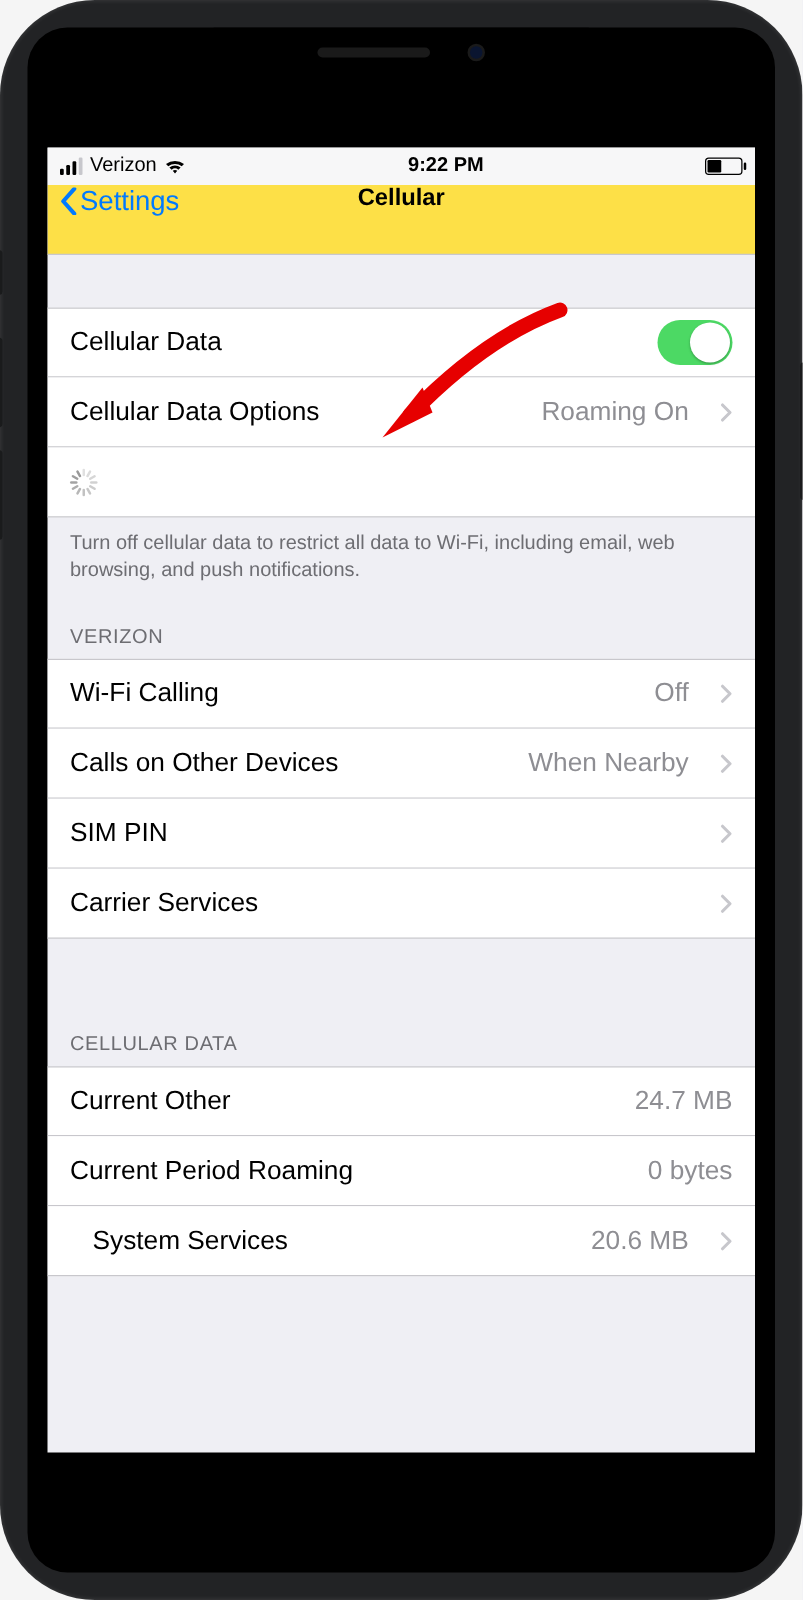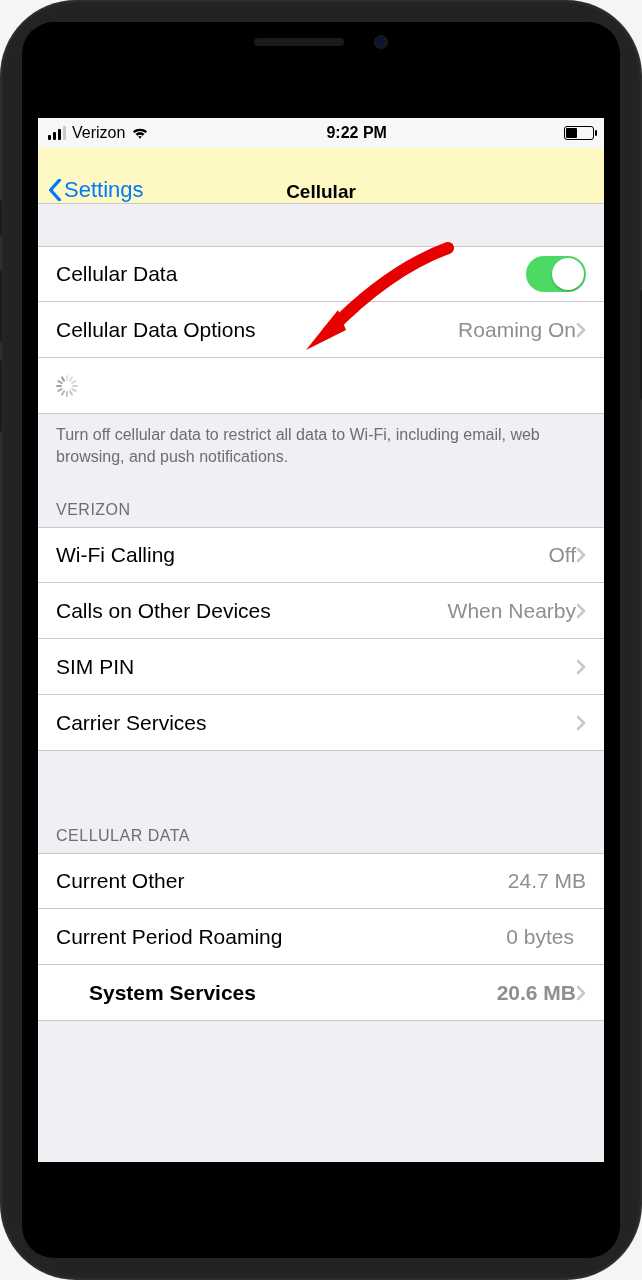--- a/index.html
+++ b/index.html
@@ -100,24 +100,24 @@
   .signal-bars i:nth-child(3){height:11px}
   .signal-bars i:nth-child(4){height:14px;background:#c7c7cc}
   .wifi-icn { width:18px; height:14px; }
   .battery { width: 30px; height: 14px; border: 1.5px solid #000; border-radius: 3px; position: relative; }
   .battery::after { content:""; position:absolute; right:-4px; top:3px; width:2.5px; height:6px; background:#000; border-radius:1px; }
   .battery-fill { position:absolute; left:1px; top:1px; bottom:1px; width:40%; background:#000; border-radius:1px; }
 
   
   .navbar {
     height: 56px;
-    background: #fef9c3;
+    background: #fde047;
     border-bottom: 1px solid #c8c7cc;
     display: flex;
-    align-items: flex-end;
+    align-items: flex-start;
     position: relative;
     padding: 0 10px;
   }
   .back {
     display: flex;
     align-items: center;
     color: #007aff;
     font-size: 22px;
     gap: 2px;
   }
@@ -139,22 +139,22 @@
     display: flex;
     align-items: center;
     padding: 0 18px;
     font-size: 21px;
     color: #000;
     border-bottom: 0.5px solid #c8c7cc;
     position: relative;
   }
   .row.first { border-top: 0.5px solid #c8c7cc; }
   .row .label { flex: 1; }
-  .row .value { color: #8e8e93; font-size: 21px; margin-right: 0; }
-  .row.indent { padding-left: 51px; font-weight: bold; }
+  .row .value { color: #8e8e93; font-size: 21px; margin-right: 25px; }
+  .row.indent { padding-left: 36px; }
   .chev { color: #c7c7cc; width: 10px; height: 16px; flex-shrink:0; }
   .switch {
     width: 60px; height: 36px; border-radius: 18px; background: #4cd964; position: relative; flex-shrink:0;
   }
   .switch::after {
     content:""; position:absolute; right:2px; top:2px; width:32px; height:32px; background:#fff; border-radius:50%; box-shadow:0 1px 2px rgba(0,0,0,0.3);
   }
   .spinner {
     width: 22px; height: 22px; position: relative; flex-shrink:0;
   }
@@ -285,21 +285,21 @@
       </div>
 
       <div style="height:56px"></div>
       <div class="section-header">CELLULAR DATA</div>
       <div class="row first">
         <span class="label">Current Other</span>
         <span class="value" style="margin-right:0">24.7 MB</span>
       </div>
       <div class="row">
         <span class="label">Current Period Roaming</span>
-        <span class="value" style="margin-right:12px">0 bytes</span>
+        <span class="value" style="margin-right:0">0 bytes</span>
       </div>
       <div class="row indent">
         <span class="label">System Services</span>
         <span class="value">20.6 MB</span>
         <svg class="chev" viewBox="0 0 10 16">
             <polyline points="2,2 8,8 2,14" fill="none" stroke="#c7c7cc" stroke-width="2.5" stroke-linecap="round" stroke-linejoin="round"></polyline>
           </svg>
       </div>
 
       <svg class="arrow-ann" style="left:260px; top:122px;" width="160" height="120" viewBox="0 0 160 120">

